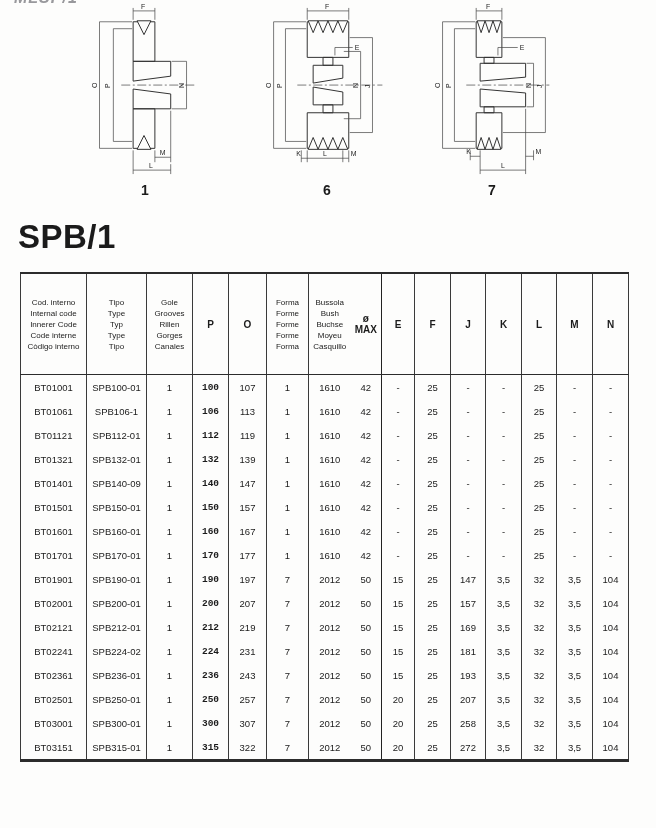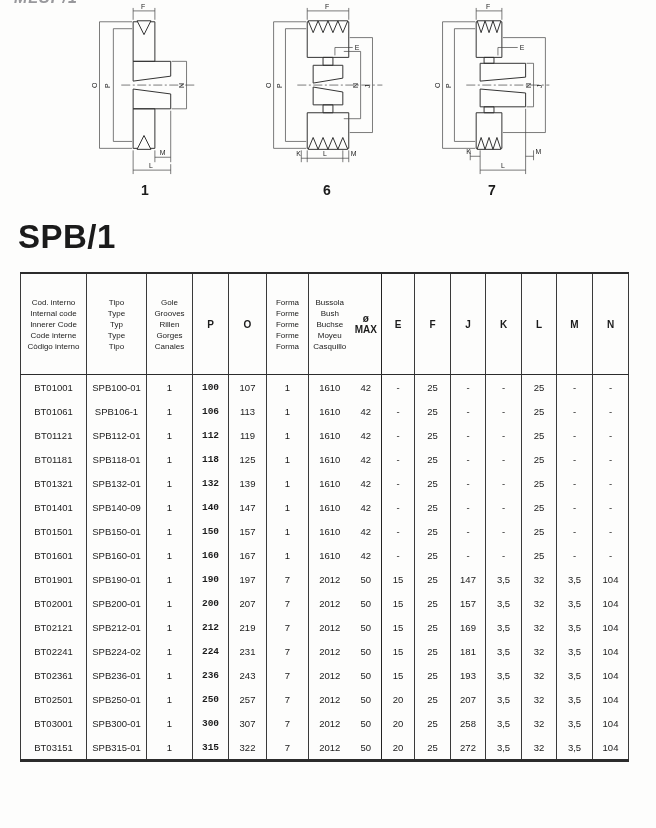--- a/index.html
+++ b/index.html
@@ -388,37 +388,20 @@
           <td>42</td>
           <td>-</td>
           <td>25</td>
           <td>-</td>
           <td>-</td>
           <td>25</td>
           <td>-</td>
           <td>-</td>
         </tr>
         <tr>
-          <td>BT01181</td>
-          <td>SPB118-01</td>
-          <td>1</td>
-          <td class="bold">118</td>
-          <td>125</td>
-          <td>1</td>
-          <td>1610</td>
-          <td>42</td>
-          <td>-</td>
-          <td>25</td>
-          <td>-</td>
-          <td>-</td>
-          <td>25</td>
-          <td>-</td>
-          <td>-</td>
-        </tr>
-        <tr>
           <td>BT01321</td>
           <td>SPB132-01</td>
           <td>1</td>
           <td class="bold">132</td>
           <td>139</td>
           <td>1</td>
           <td>1610</td>
           <td>42</td>
           <td>-</td>
           <td>25</td>
@@ -473,20 +456,37 @@
           <td>42</td>
           <td>-</td>
           <td>25</td>
           <td>-</td>
           <td>-</td>
           <td>25</td>
           <td>-</td>
           <td>-</td>
         </tr>
         <tr>
+          <td>BT01701</td>
+          <td>SPB170-01</td>
+          <td>1</td>
+          <td class="bold">170</td>
+          <td>177</td>
+          <td>1</td>
+          <td>1610</td>
+          <td>42</td>
+          <td>-</td>
+          <td>25</td>
+          <td>-</td>
+          <td>-</td>
+          <td>25</td>
+          <td>-</td>
+          <td>-</td>
+        </tr>
+        <tr>
           <td>BT01901</td>
           <td>SPB190-01</td>
           <td>1</td>
           <td class="bold">190</td>
           <td>197</td>
           <td>7</td>
           <td>2012</td>
           <td>50</td>
           <td>15</td>
           <td>25</td>

